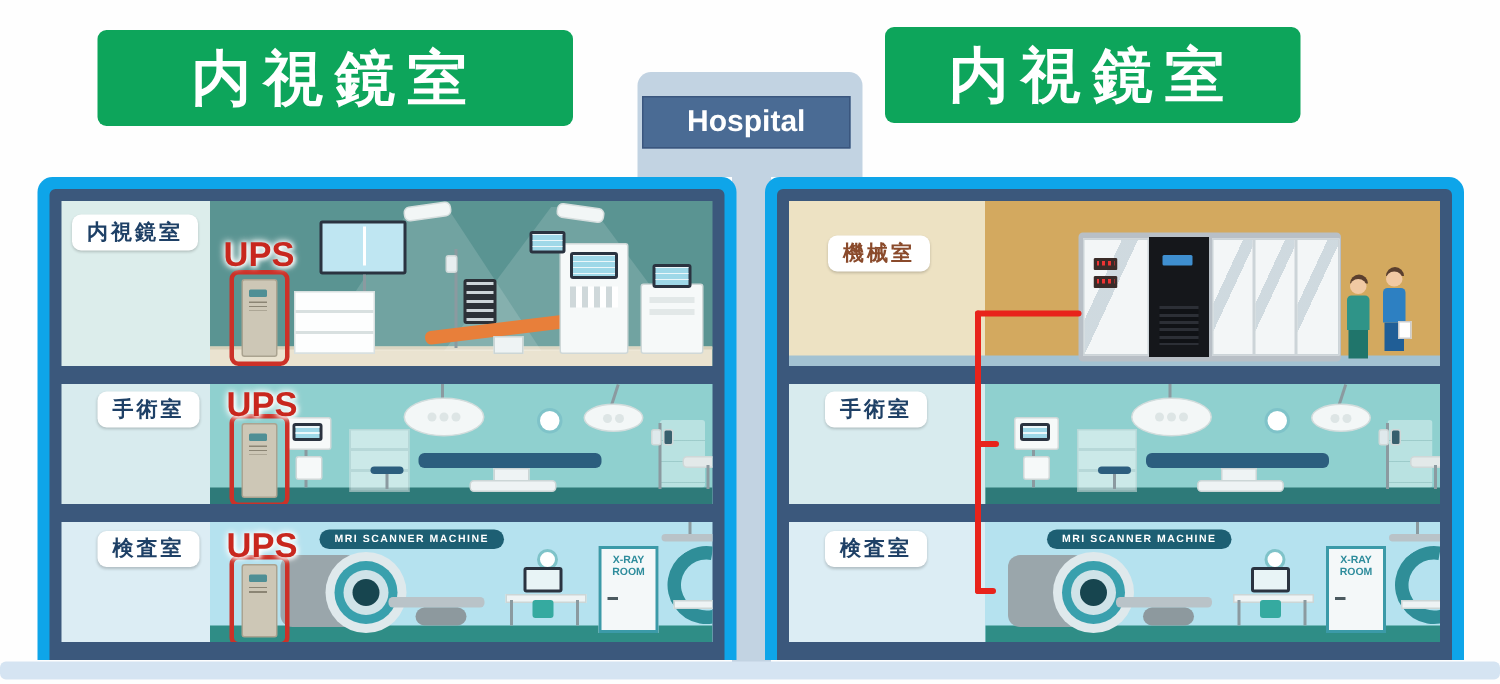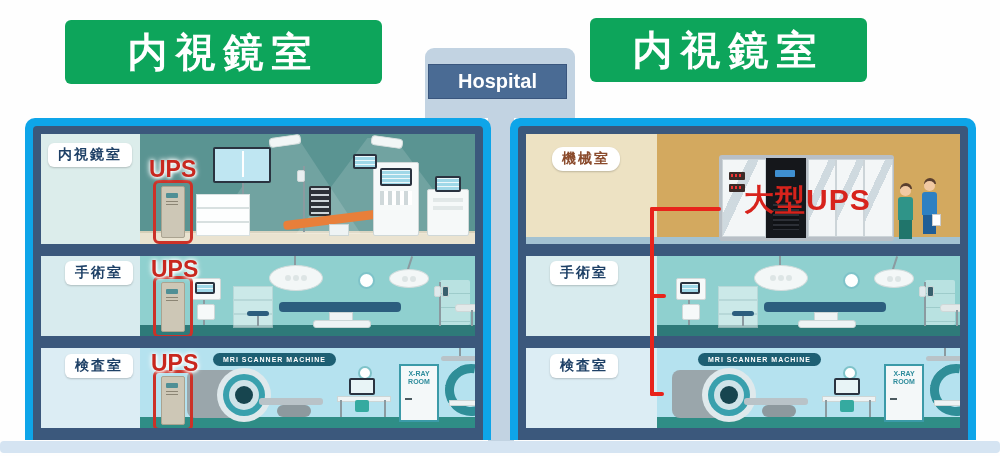--- a/index.html
+++ b/index.html
@@ -255,36 +255,35 @@
 
 </div>
 
   </div>
 </div>
 
 <div class="building" id="building-right">
   <div class="frame">
 
     <div class="floor fl1 machine">
-      <div class="room-pill brown" style="left:26px;top:13px;border-radius:11px;">機械室</div>
+      <div class="room-pill brown" style="left:26px;top:23px;">機械室</div>
       <div class="floorstrip" style="left:0;height:7px;background:#a3c2d2;"></div>
       <div class="cabinets" style="left:193px;top:21px;width:175px;height:86px;">
         <div class="panel" style="left:3px;width:42px;">
           <div class="led" style="left:6px;top:12px;"></div>
           <div class="led" style="left:6px;top:24px;"></div>
         </div>
         <div class="rack" style="left:47px;width:40px;">
           <div class="rack-screen"></div>
           <div class="rack-vents"></div>
         </div>
         <div class="panel" style="left:89px;width:26px;"></div>
         <div class="panel" style="left:117px;width:26px;"></div>
         <div class="panel" style="left:145px;width:27px;"></div>
       </div>
-      <div class="big-ups-text" style="left:218px;top:46px;">大型UPS</div>
       <div class="person scrub-green" style="left:372px;top:49px;">
         <div class="p-hair"></div>
         <div class="p-head"></div>
         <div class="p-torso"></div>
         <div class="p-legs"></div>
       </div>
       <div class="person scrub-blue" style="left:396px;top:44px;">
         <div class="p-hair"></div>
         <div class="p-head"></div>
         <div class="p-torso" style="position:relative;">

